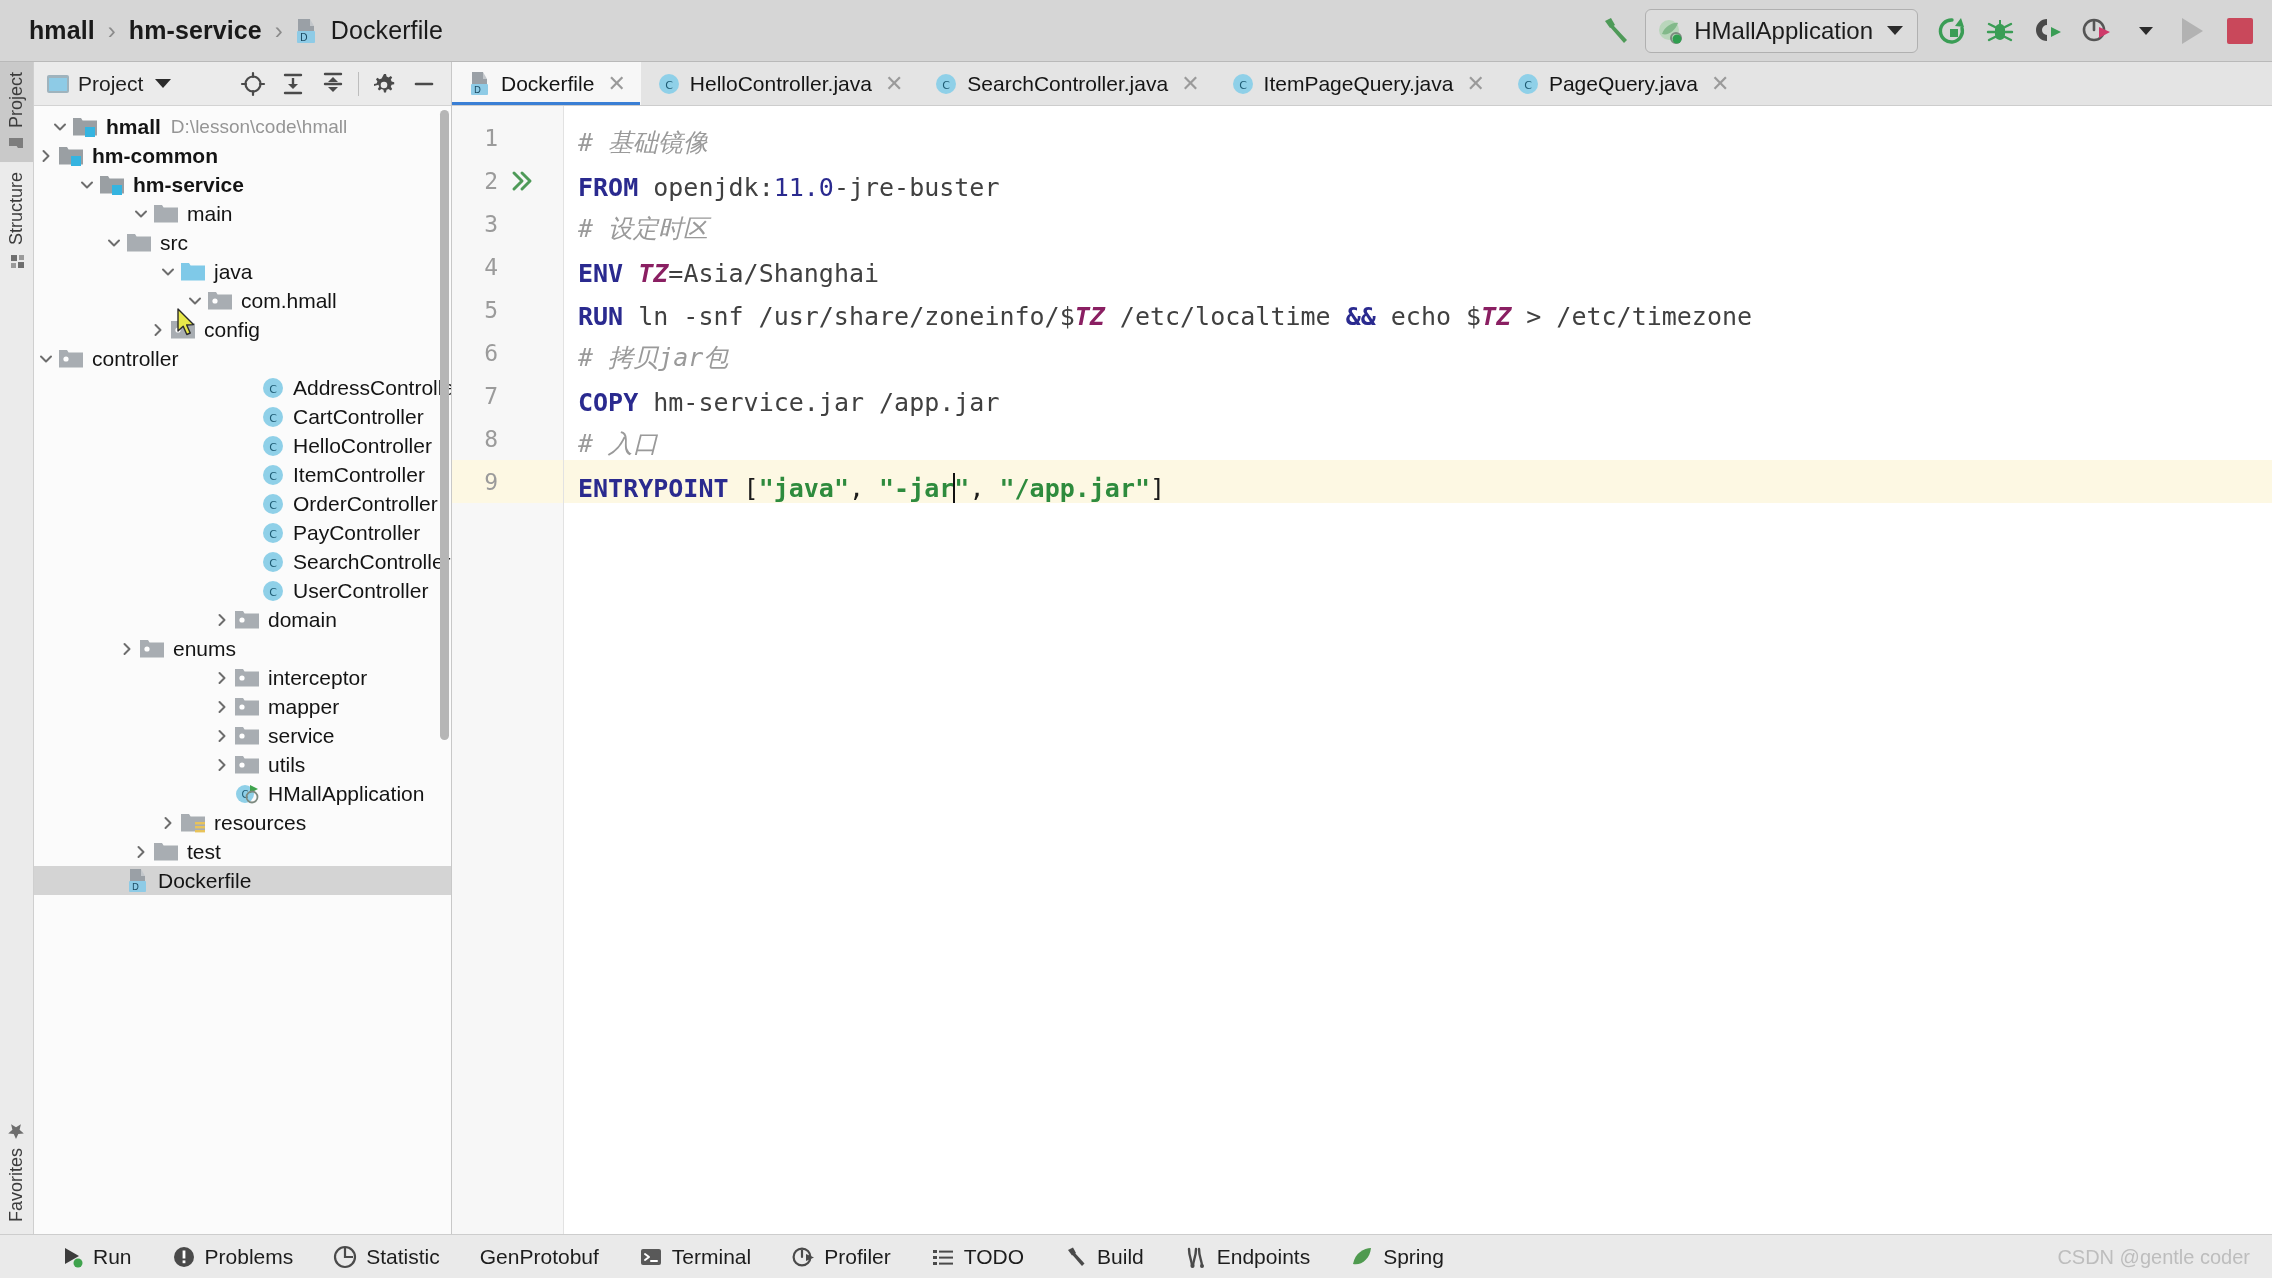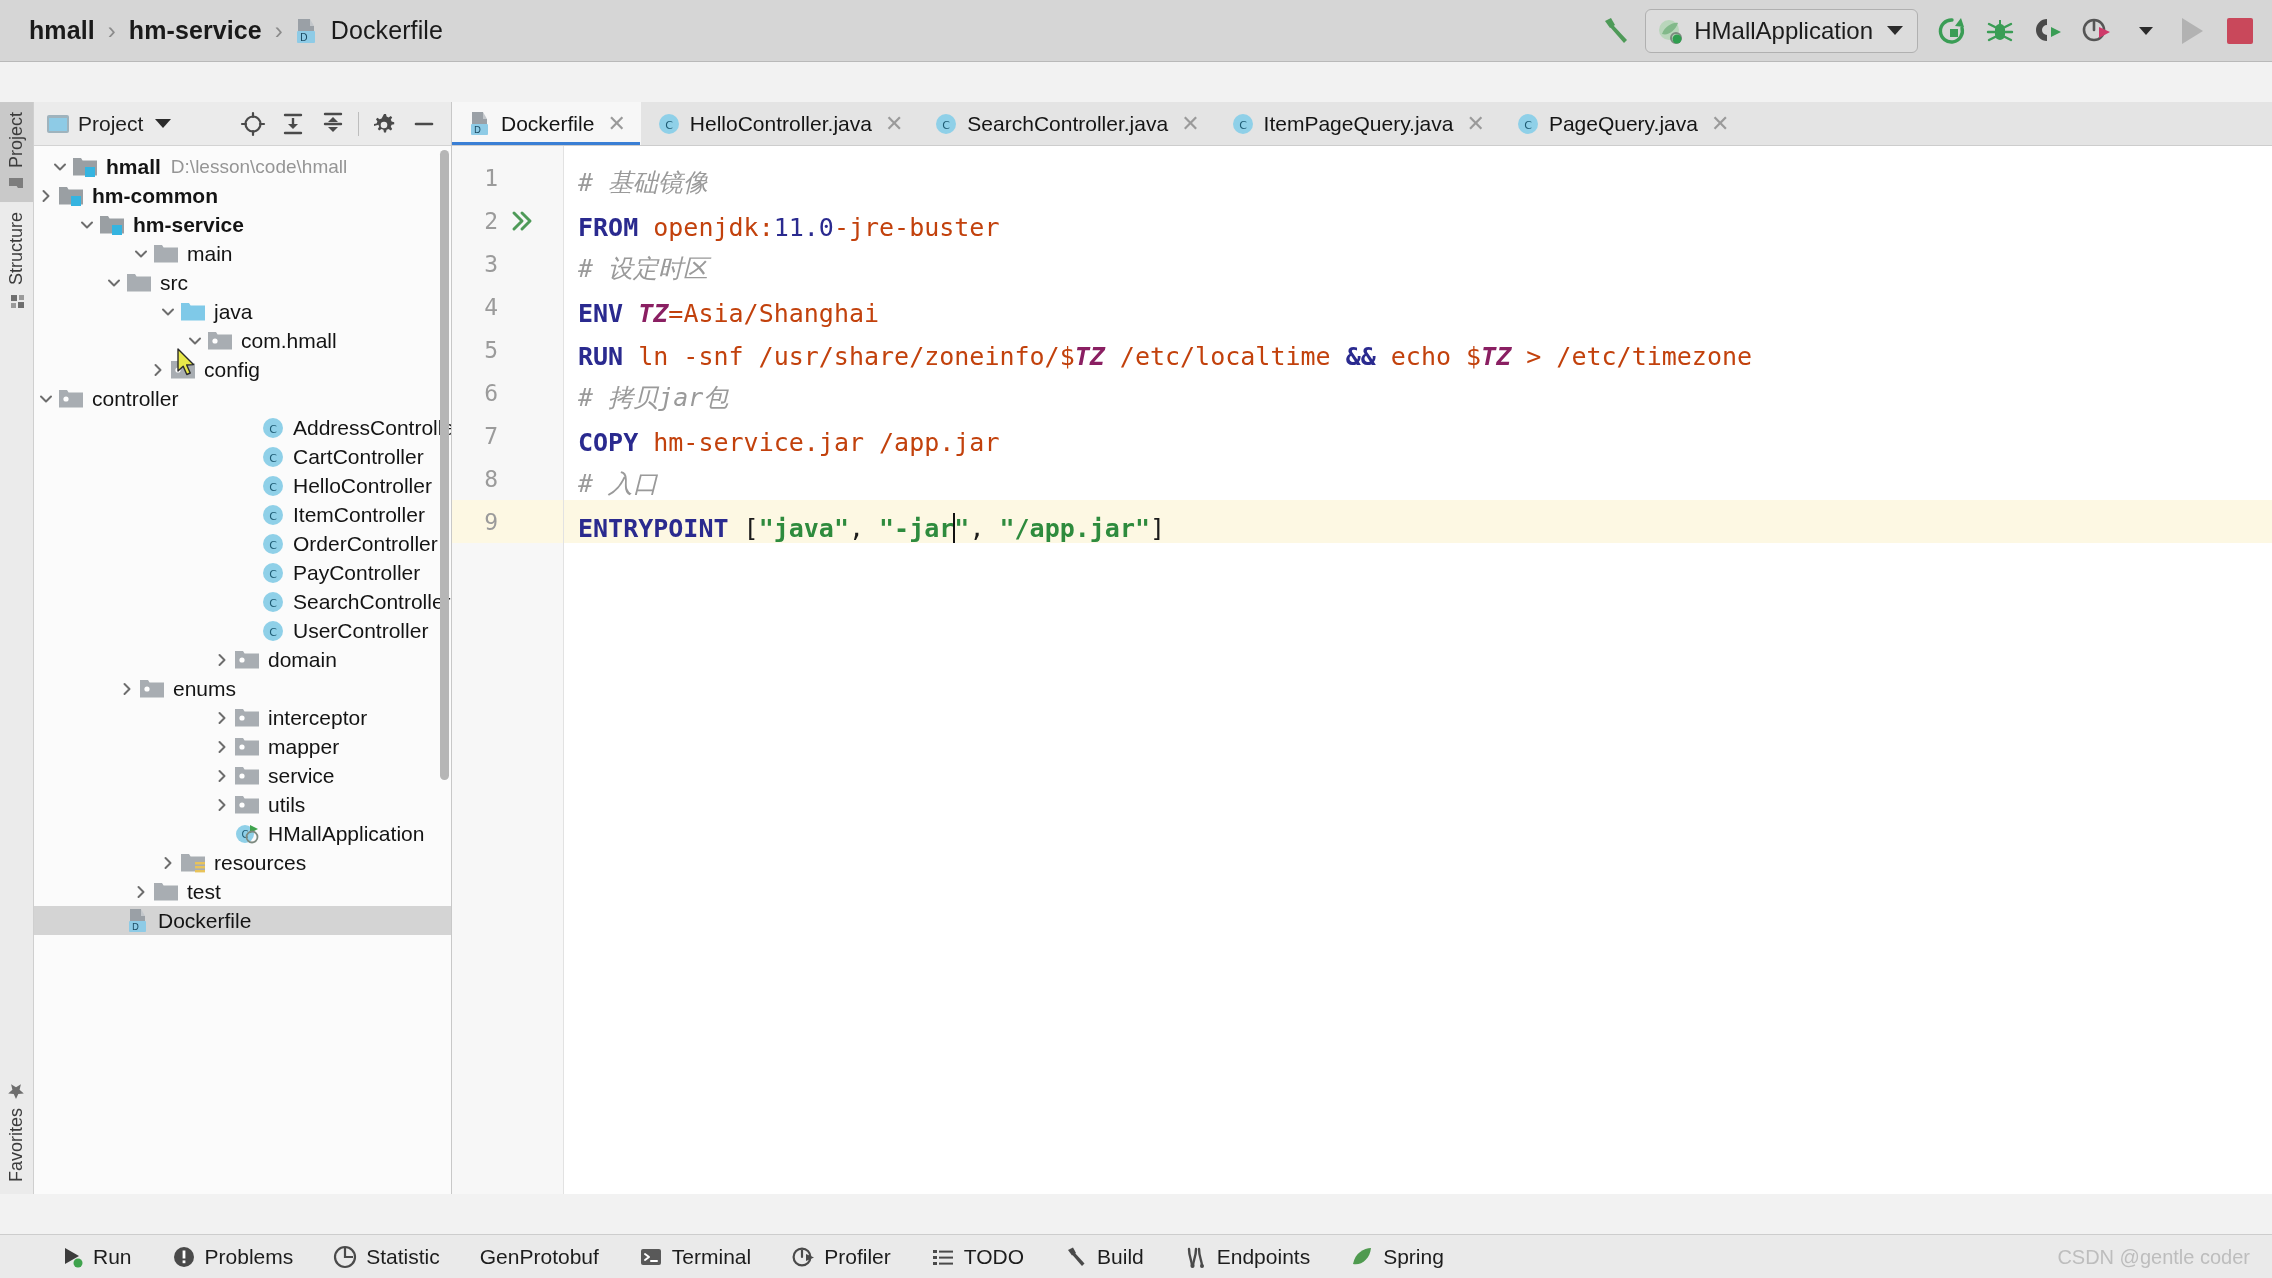--- a/index.html
+++ b/index.html
@@ -10,21 +10,20 @@
     background: #f2f2f2;
     -webkit-font-smoothing: antialiased;
   }
 
   
   .app {
     position: relative;
     width: 2272px; height: 1278px;
     display: flex; flex-direction: column;
     background: #f2f2f2;
-    gap: 40px;
   }
 
   
   .topbar {
     height: 62px;
     background: #d6d6d6;
     border-bottom: 1px solid #b9b9b9;
     display: flex; align-items: center;
     padding: 0 8px 0 26px;
     flex: 0 0 62px;
@@ -227,21 +226,21 @@
     font-size: 25px;
     white-space: pre;
     color: #1b1b1b;
   }
   .code-row.hl { background: #fdf8e3; }
   .kw { color: #2a2a8f; font-weight: bold; }
   .cmt { color: #9a9a9a; font-style: italic; }
   .num { color: #2a2a8f; }
   .str { color: #2e8b3d; font-weight: bold; }
   .var { color: #8a1f62; font-style: italic; font-weight: bold; }
-  .op  { color: #c2410c; }
+  .op  { color: #404040; }
   .amp { color: #2a2a8f; font-weight: bold; }
   .brk { color: #1b1b1b; }
   .caret {
     display: inline-block; width: 2px; height: 30px;
     background: #111; vertical-align: -7px; margin: 0 -1px;
   }
 
   
   .statusbar {
     height: 44px; flex: 0 0 44px;

